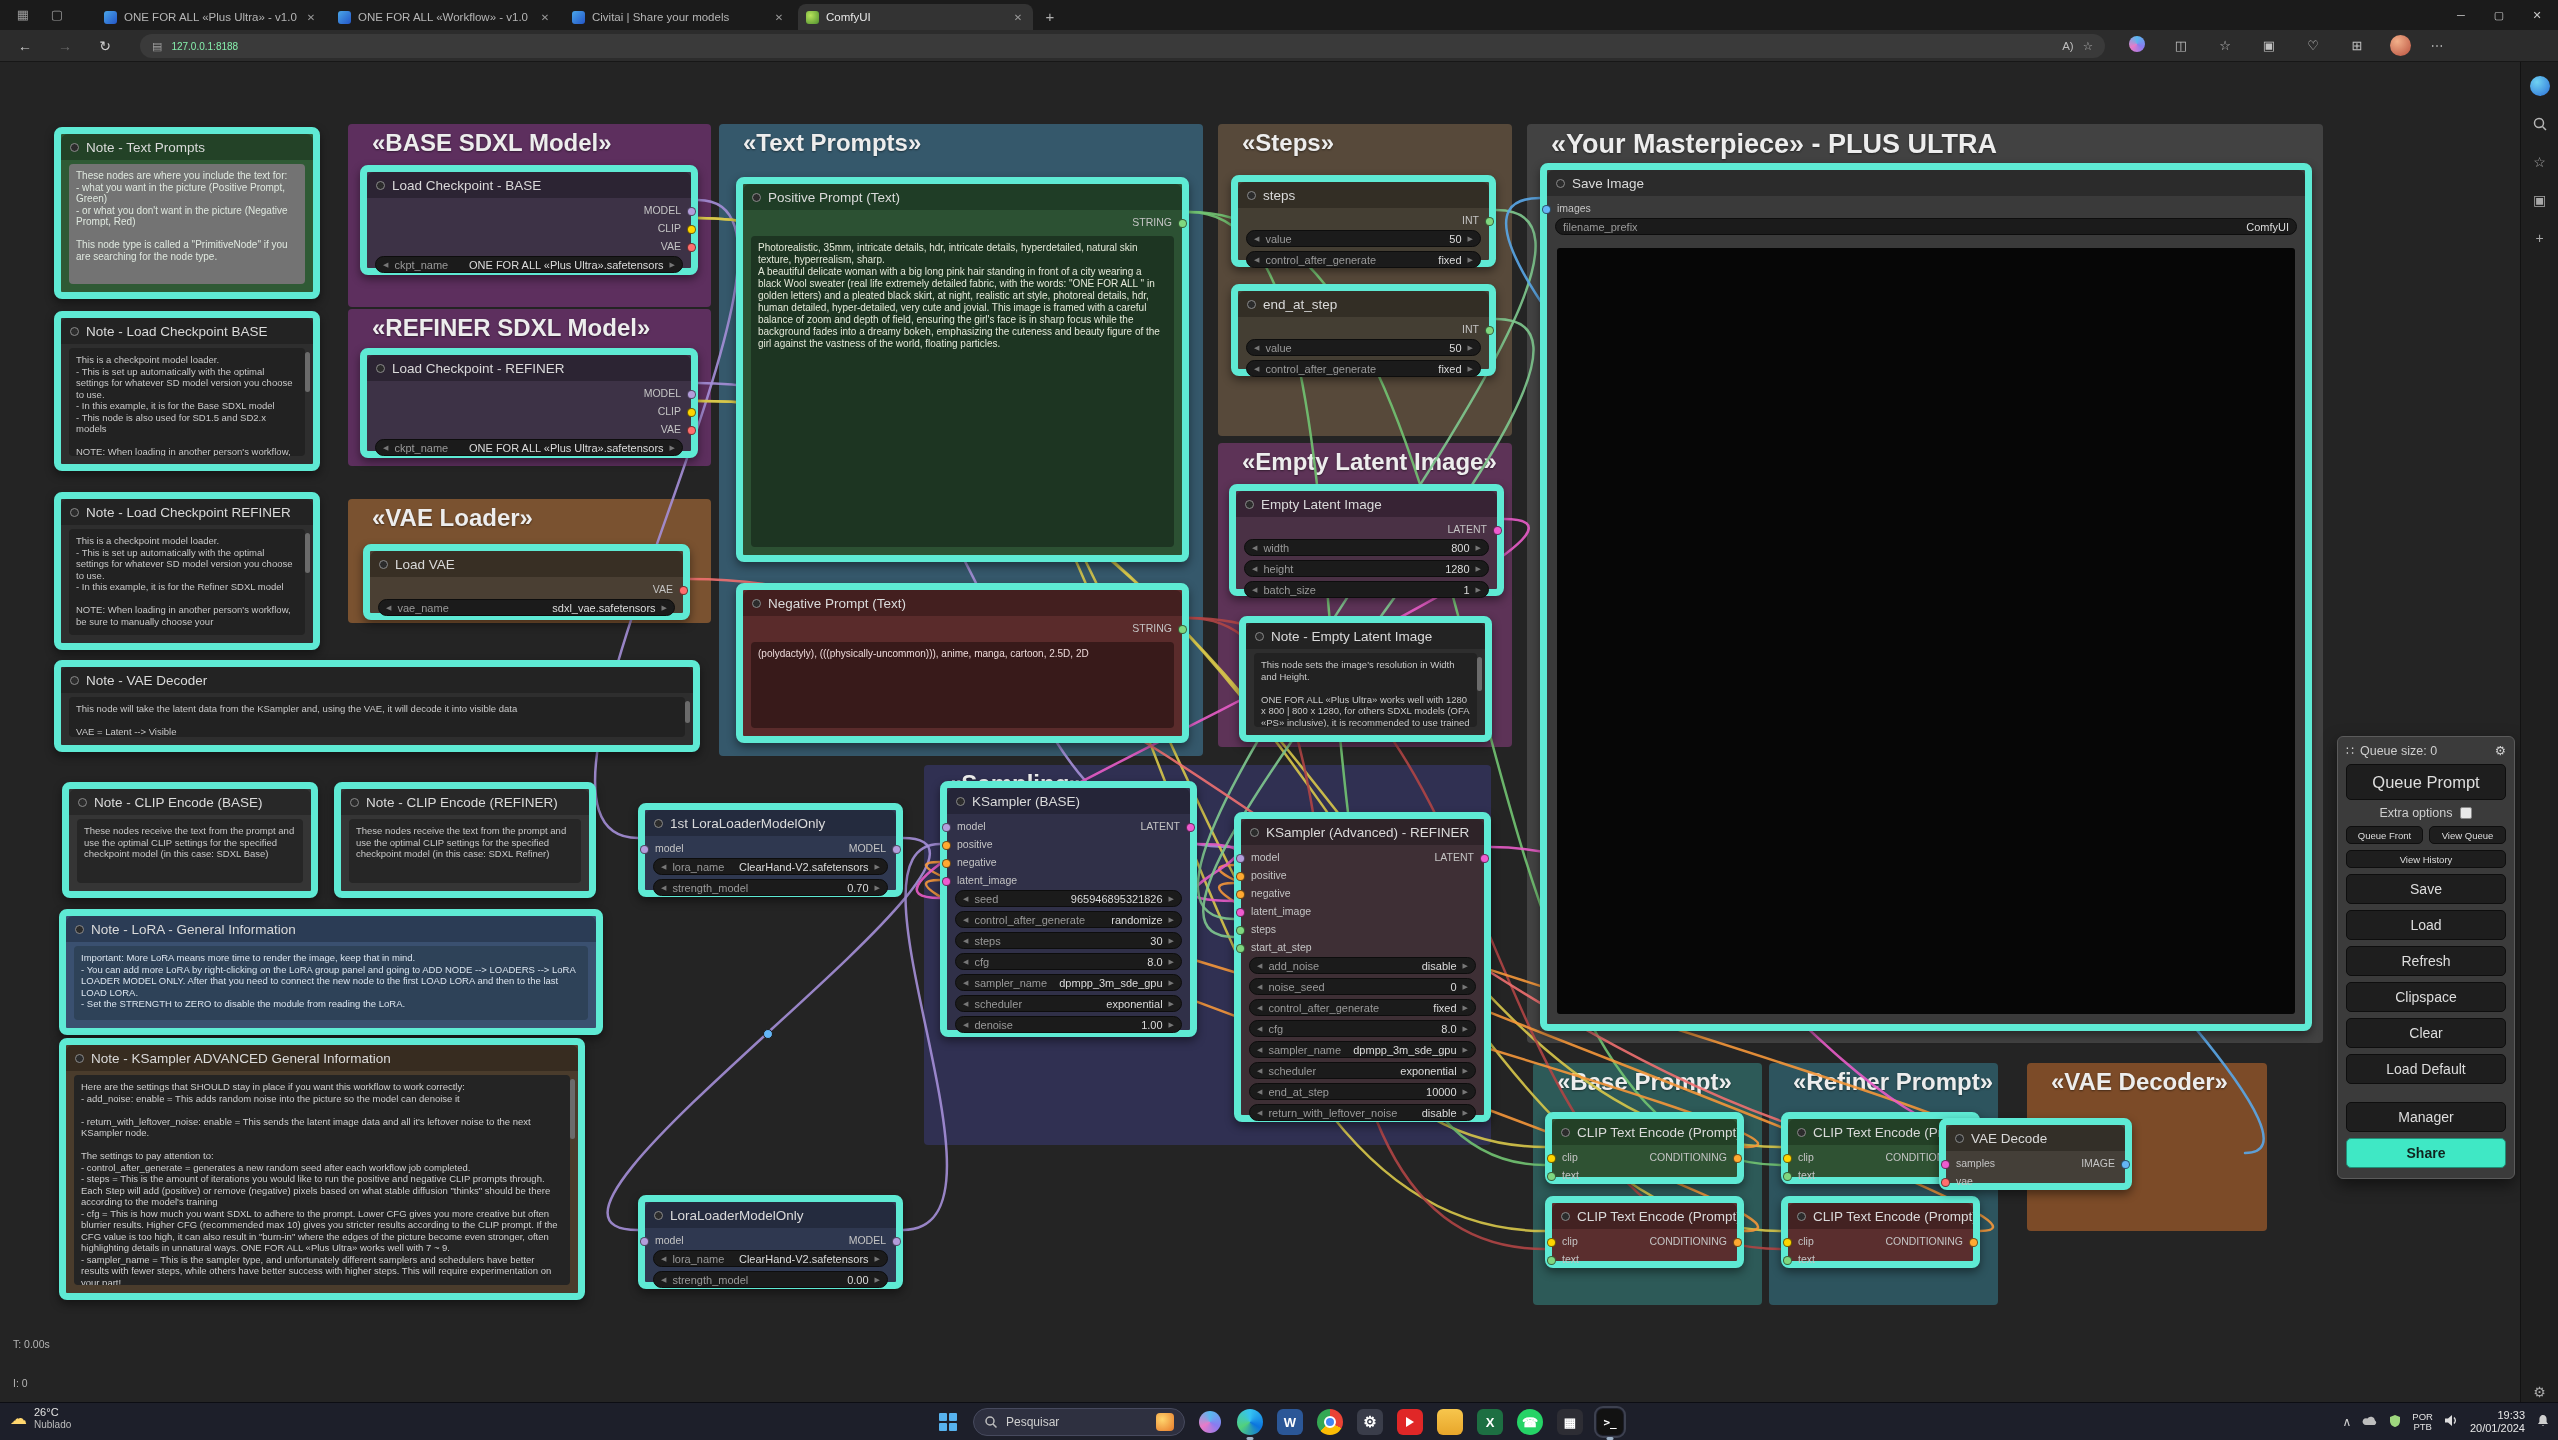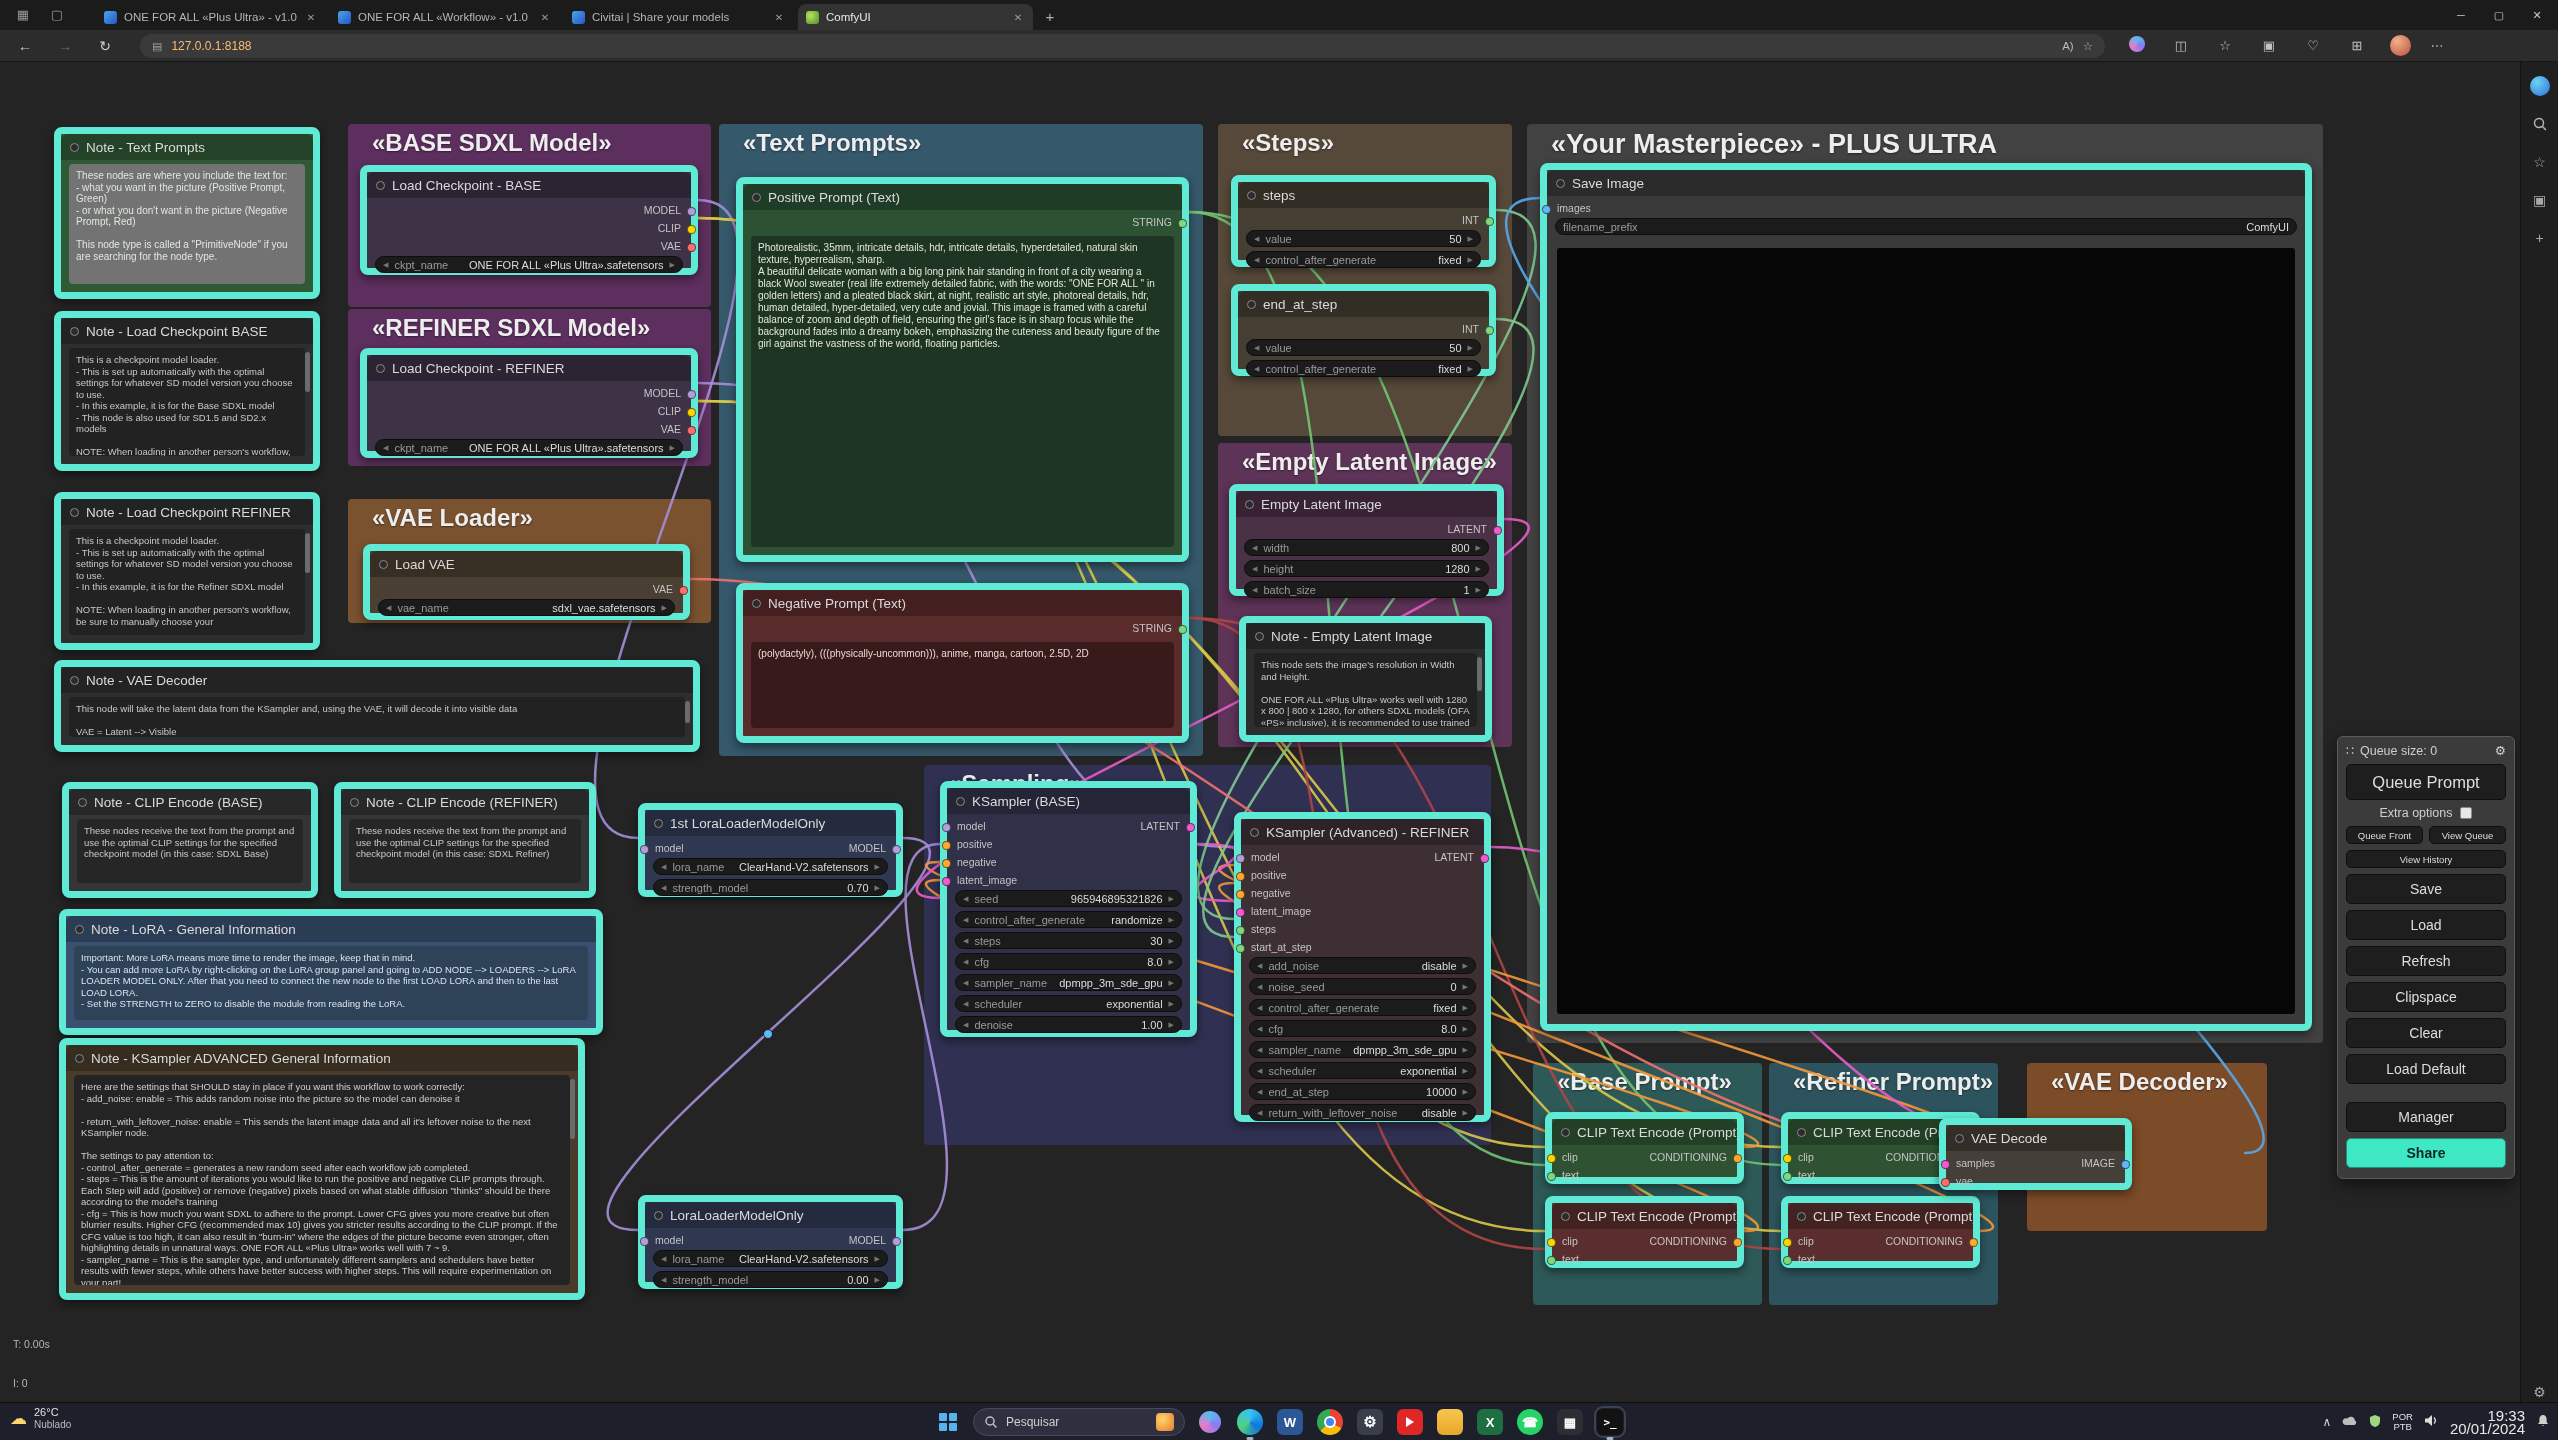--- a/index.html
+++ b/index.html
@@ -16,21 +16,21 @@
   .fav{width:13px;height:13px;border-radius:3px;flex:0 0 13px}
   .fav.civ{background:linear-gradient(135deg,#4aa6e8,#2456c8)}
   .fav.comfy{background:radial-gradient(circle at 35% 35%,#b7e45a,#4f8f2f)}
   .newtab{position:absolute;left:1040px;top:7px;width:20px;height:20px;color:#b0b0b0;font-size:15px;text-align:center;line-height:19px}
   .wctl{position:absolute;top:0;width:38px;height:30px;color:#c9c9c9;font-size:11px;text-align:center;line-height:30px}
   .toolbar{position:absolute;left:0;top:30px;width:2558px;height:32px;background:#2c2c2c;z-index:90;border-bottom:1px solid #171717}
   .navbtn{position:absolute;top:6px;width:26px;height:20px;text-align:center;line-height:20px;font-size:14px;color:#cfcfcf}
   .navbtn.dim{color:#6a6a6a}
   .urlpill{position:absolute;left:140px;top:4px;width:1965px;height:24px;background:#3a3a3a;border-radius:12px;display:flex;align-items:center;padding:0 12px;gap:9px}
   .urlpill .site{color:#9f9f9f;font-size:11px}
-  .urlpill .url{color:#fdba74;font-size:12px}
+  .urlpill .url{color:#86efac;font-size:10px}
   .urlpill .sp{flex:1}
   .pill-ic{color:#bdbdbd;font-size:11.5px}
   .tool-ic{position:absolute;top:6px;width:26px;height:20px;color:#c2c2c2;font-size:13px;text-align:center;line-height:20px}
   .avatar{position:absolute;left:2390px;top:5px;width:21px;height:21px;border-radius:50%;background:radial-gradient(circle at 35% 30%,#f2b08a,#b9503e)}
   .cop{width:18px;height:18px;border-radius:50%;background:conic-gradient(#59b9f0,#8a7bf0,#e87bc8,#59b9f0)}
 
   
   .esb{position:absolute;right:0;top:62px;bottom:38px;width:38px;background:#1f1f1f;border-left:1px solid #121212;z-index:80;display:flex;flex-direction:column;align-items:center;padding-top:14px;gap:18px}
   .esb .gap{flex:1}
   .esb-ic{width:20px;height:20px;display:flex;align-items:center;justify-content:center;color:#a8a8a8;font-size:14px}
@@ -119,21 +119,21 @@
   .t-yt{background:#e02727}
   .t-yt i{width:0;height:0;border-left:8px solid #fff;border-top:5px solid transparent;border-bottom:5px solid transparent}
   .t-folder{background:linear-gradient(#f7c64d,#e8a62a)}
   .t-excel{background:#1d6f42}
   .t-wa{background:#25d366;border-radius:50%}
   .t-calc{background:#2d2d34}
   .t-term{background:#121212;font-family:"DejaVu Sans Mono",monospace;font-size:11px;outline:2px solid #3d4150;outline-offset:1px}
   .tray{position:absolute;right:8px;top:0;height:38px;display:flex;align-items:center;gap:11px;color:#dedede}
   .tray .tic{font-size:12px;color:#cfcfcf}
   .lang{font-size:9.5px;line-height:10.5px;text-align:center;color:#e2e2e2}
-  .clock{text-align:right;font-size:15px;line-height:13px;color:#e8e8e8}
+  .clock{text-align:right;font-size:11px;line-height:13px;color:#e8e8e8}
 </style>
 </head>
 <body>
 
 <div class="screen">
 
   <div class="group" style="left:348px;top:124px;width:363px;height:183px;background:#5d2f5e">
       <div class="gtitle">«BASE SDXL Model»</div>
     </div>
   <div class="group" style="left:348px;top:309px;width:363px;height:157px;background:#5d2f5e">

